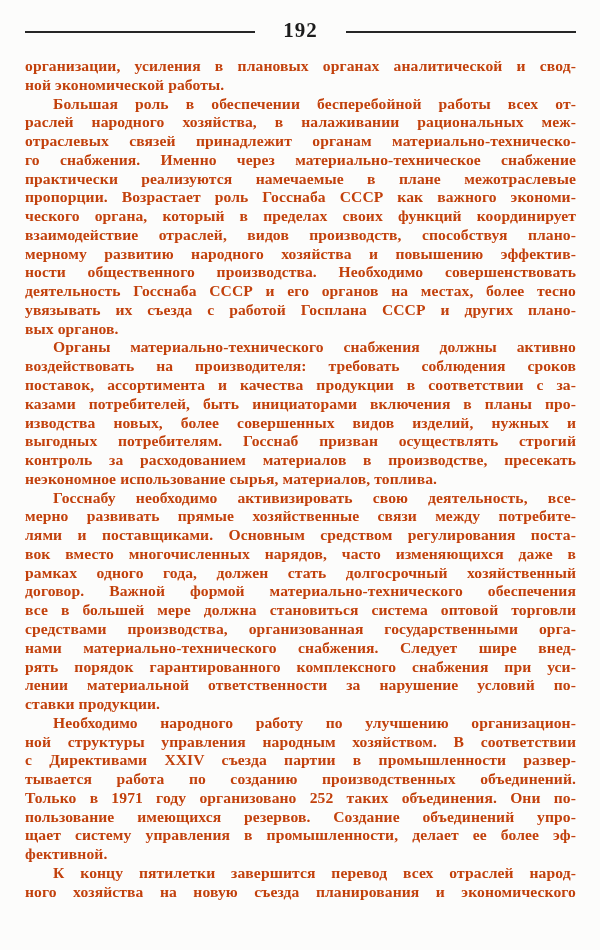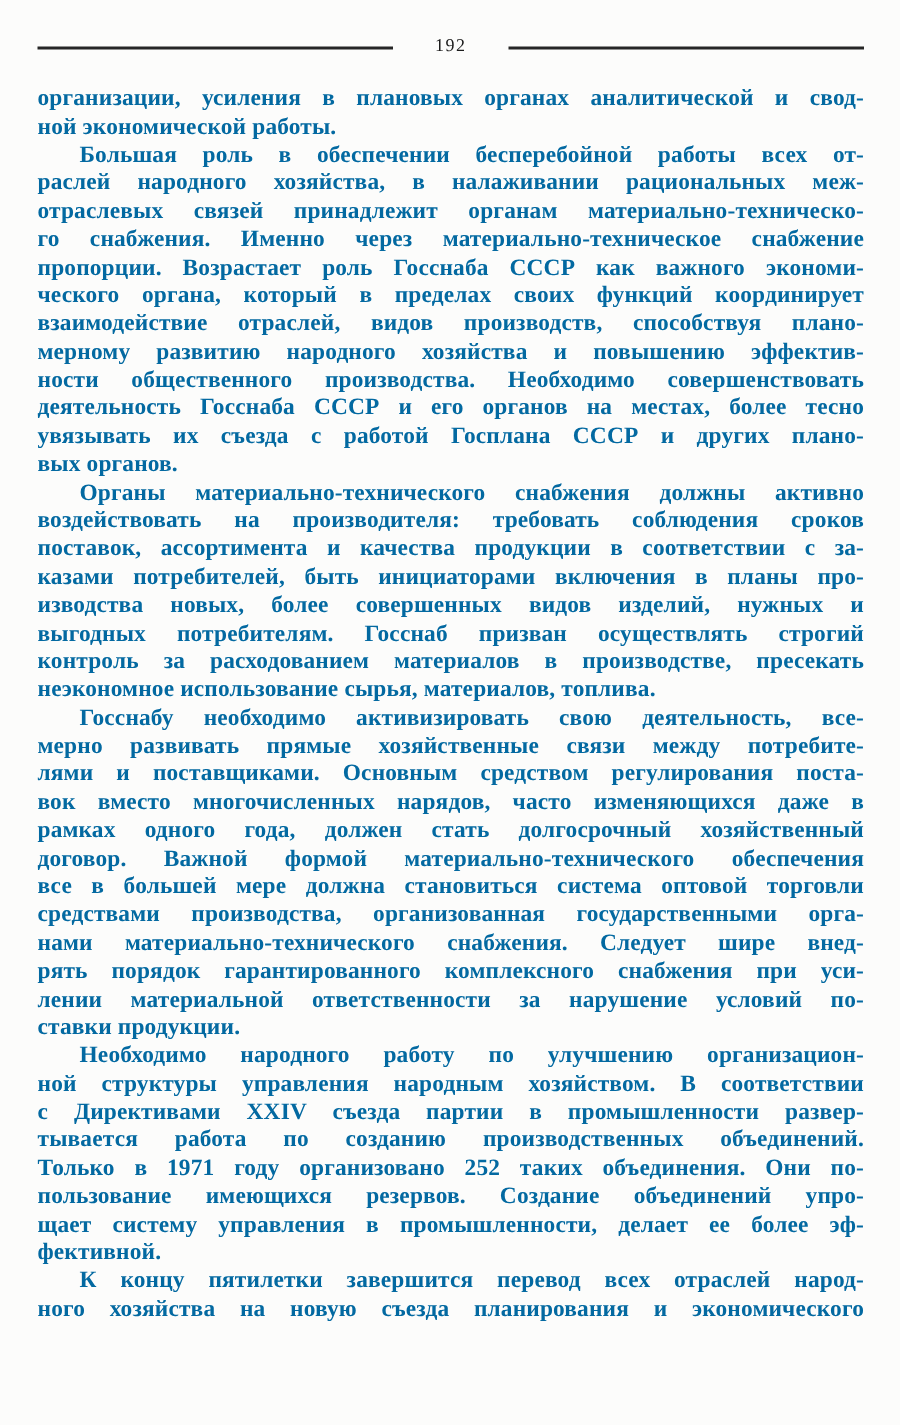--- a/index.html
+++ b/index.html
@@ -28,22 +28,22 @@
     align-items: center;
   }
   .head-rule {
     flex: 1 1 auto;
     height: 2px;
     background: #262626;
   }
   .folio {
     flex: 0 0 auto;
     padding: 0 28px;
-    font-size: 12px;
-    font-weight: 400;
+    font-size: 21px;
+    font-weight: 700;
     letter-spacing: 1px;
     color: #1c1c1c;
     transform: translateY(-2px);
   }
   
   .text-block {
     position: absolute;
     top: 57px;
     left: 25px;
     width: 551px;
@@ -55,21 +55,21 @@
   .tline {
     font-size: 15.6px;
     font-weight: 600;
     line-height: 18.78px;
     height: 18.78px;
     white-space: nowrap;
     text-align: justify;
     text-align-last: justify;
     text-justify: inter-word;
     letter-spacing: 0.1px;
-    color: #0369a1;
+    color: #c2410c;
   }
   .tline.indent { padding-left: 28px; }
   .tline.endline { text-align-last: left; }
 </style>
 </head>
 <body>
 
 <div class="page">
 
   <div class="running-head">
@@ -83,20 +83,21 @@
     <div class="para">
       <div class="tline">организации, усиления в плановых органах аналитической и свод-</div>
       <div class="tline endline">ной экономической работы.</div>
     </div>
 
     <div class="para">
       <div class="tline indent">Большая роль в обеспечении бесперебойной работы всех от-</div>
       <div class="tline">раслей народного хозяйства, в налаживании рациональных меж-</div>
       <div class="tline">отраслевых связей принадлежит органам материально-техническо-</div>
       <div class="tline">го снабжения. Именно через материально-техническое снабжение</div>
+      <div class="tline">практически реализуются намечаемые в плане межотраслевые</div>
       <div class="tline">пропорции. Возрастает роль Госснаба СССР как важного экономи-</div>
       <div class="tline">ческого органа, который в пределах своих функций координирует</div>
       <div class="tline">взаимодействие отраслей, видов производств, способствуя плано-</div>
       <div class="tline">мерному развитию народного хозяйства и повышению эффектив-</div>
       <div class="tline">ности общественного производства. Необходимо совершенствовать</div>
       <div class="tline">деятельность Госснаба СССР и его органов на местах, более тесно</div>
       <div class="tline">увязывать их съезда с работой Госплана СССР и других плано-</div>
       <div class="tline endline">вых органов.</div>
     </div>
 

